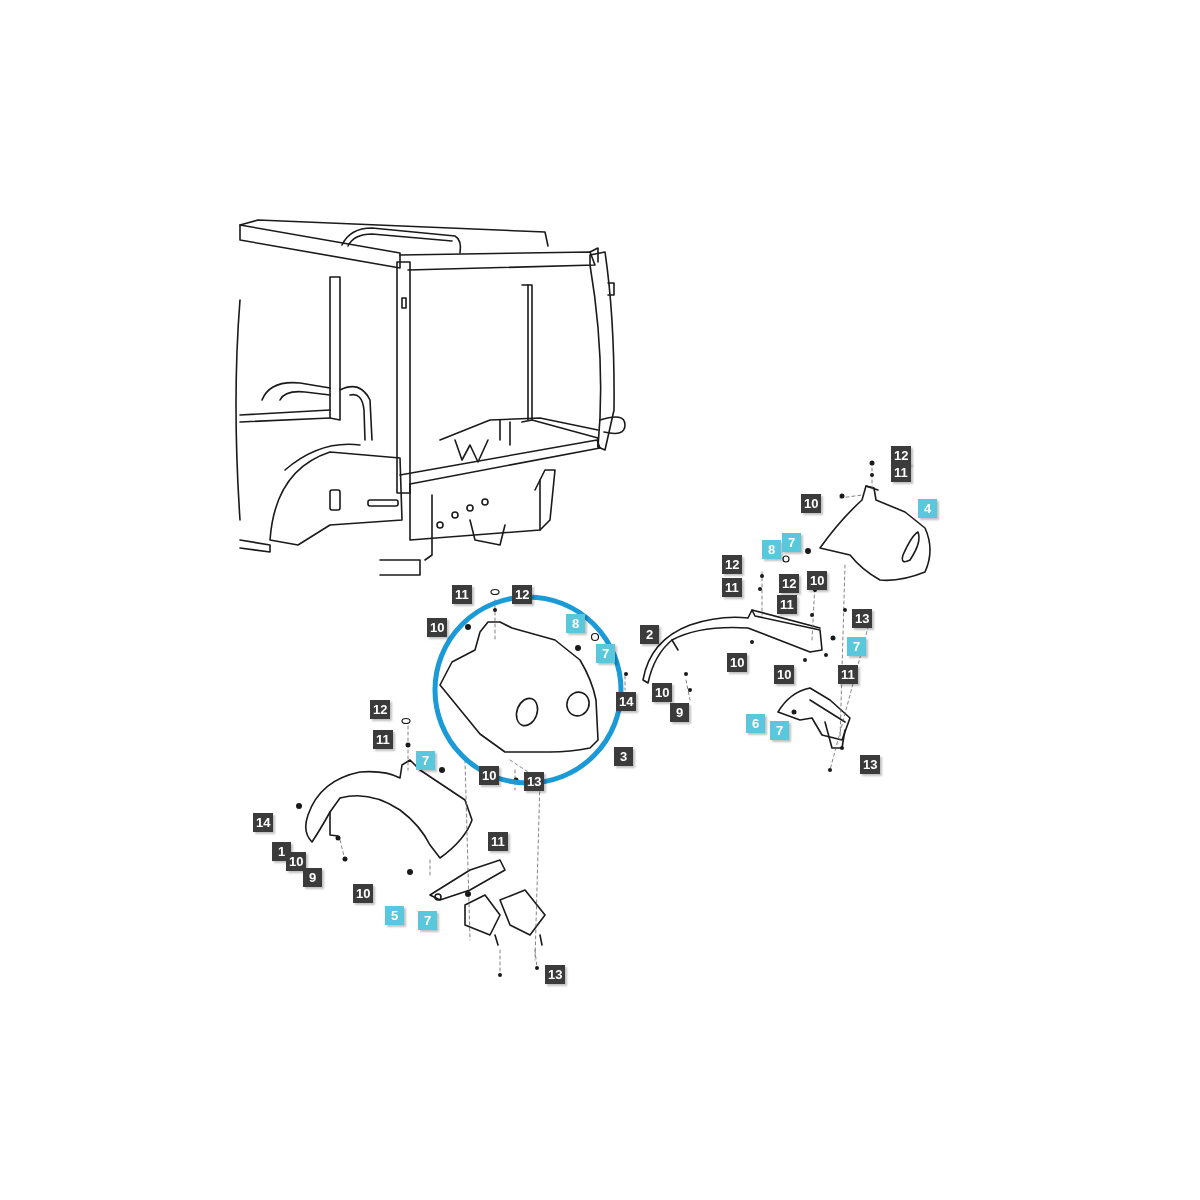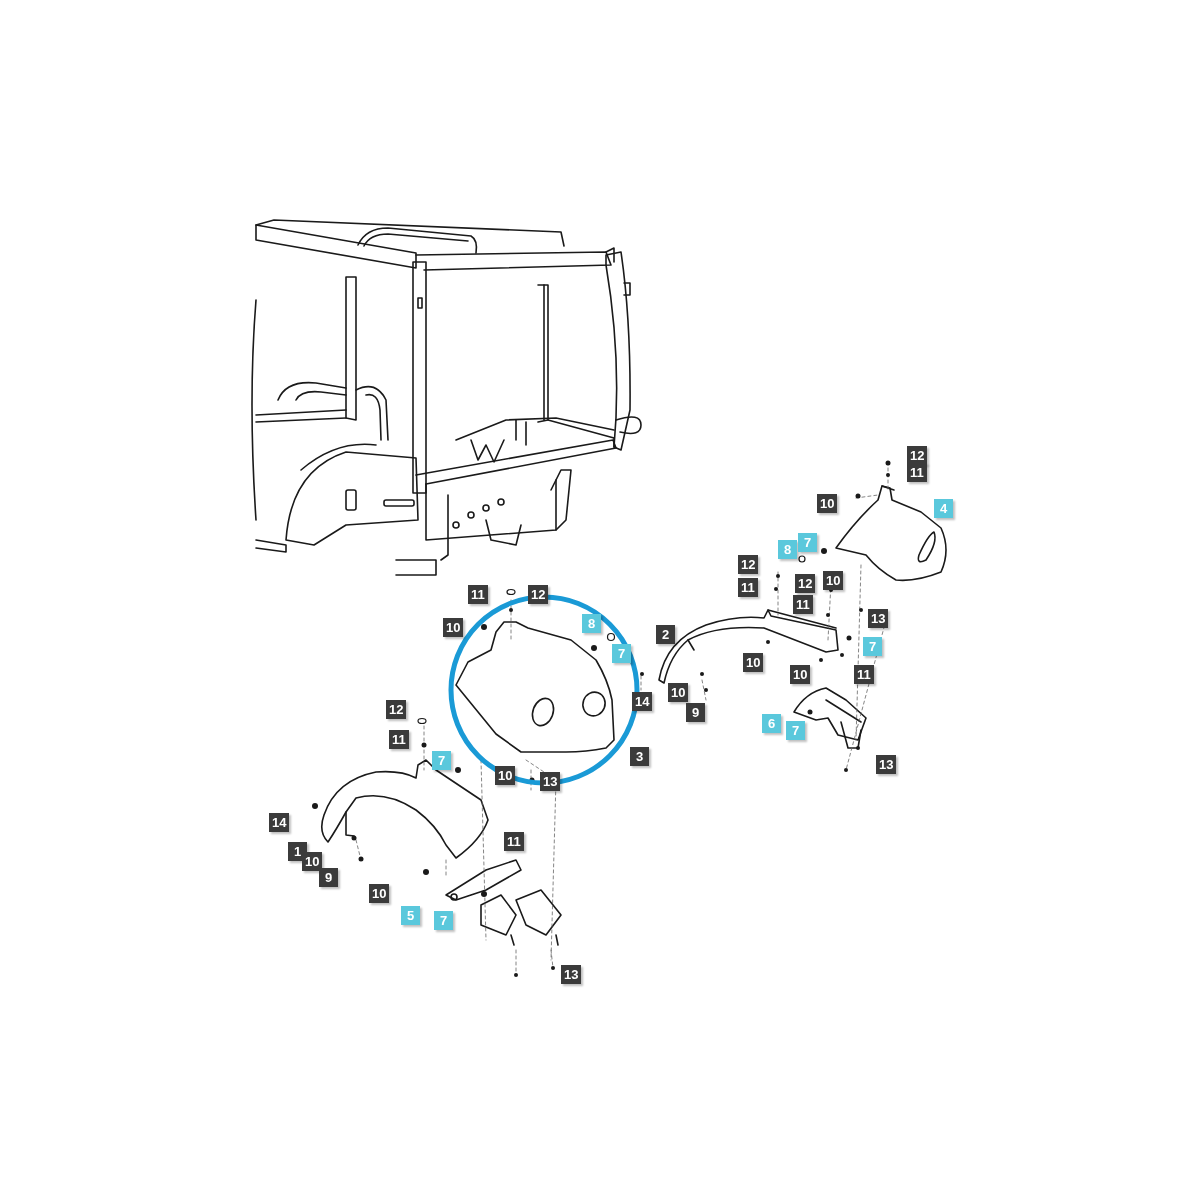--- a/index.html
+++ b/index.html
@@ -1,17 +1,17 @@
 <!DOCTYPE html>
 <html><head>
 <meta charset="utf-8">
 <style>
   html, body { margin: 0; padding: 0; background: #ffffff; }
   body { width: 1200px; height: 1200px; position: relative; overflow: hidden; font-family: "Liberation Sans", sans-serif; }
-  #diagram { position: absolute; left: 16px; top: 0; width: 1068px; height: 1200px; }
+  #diagram { position: absolute; left: 0; top: 0; width: 1068px; height: 1200px; }
   .lbl {
     position: absolute; height: 19px; min-width: 19px; padding: 0 3px; box-sizing: border-box;
     font-family: "Liberation Sans", sans-serif; font-size: 13px; font-weight: bold; color: #ffffff;
     line-height: 19px; text-align: center; box-shadow: 2px 2px 2px rgba(0,0,0,0.25);
   }
   .lbl.dark { background: #3b3b3b; }
   .lbl.cyan { background: #5ac8dc; }
 </style>
 </head>
 <body>

